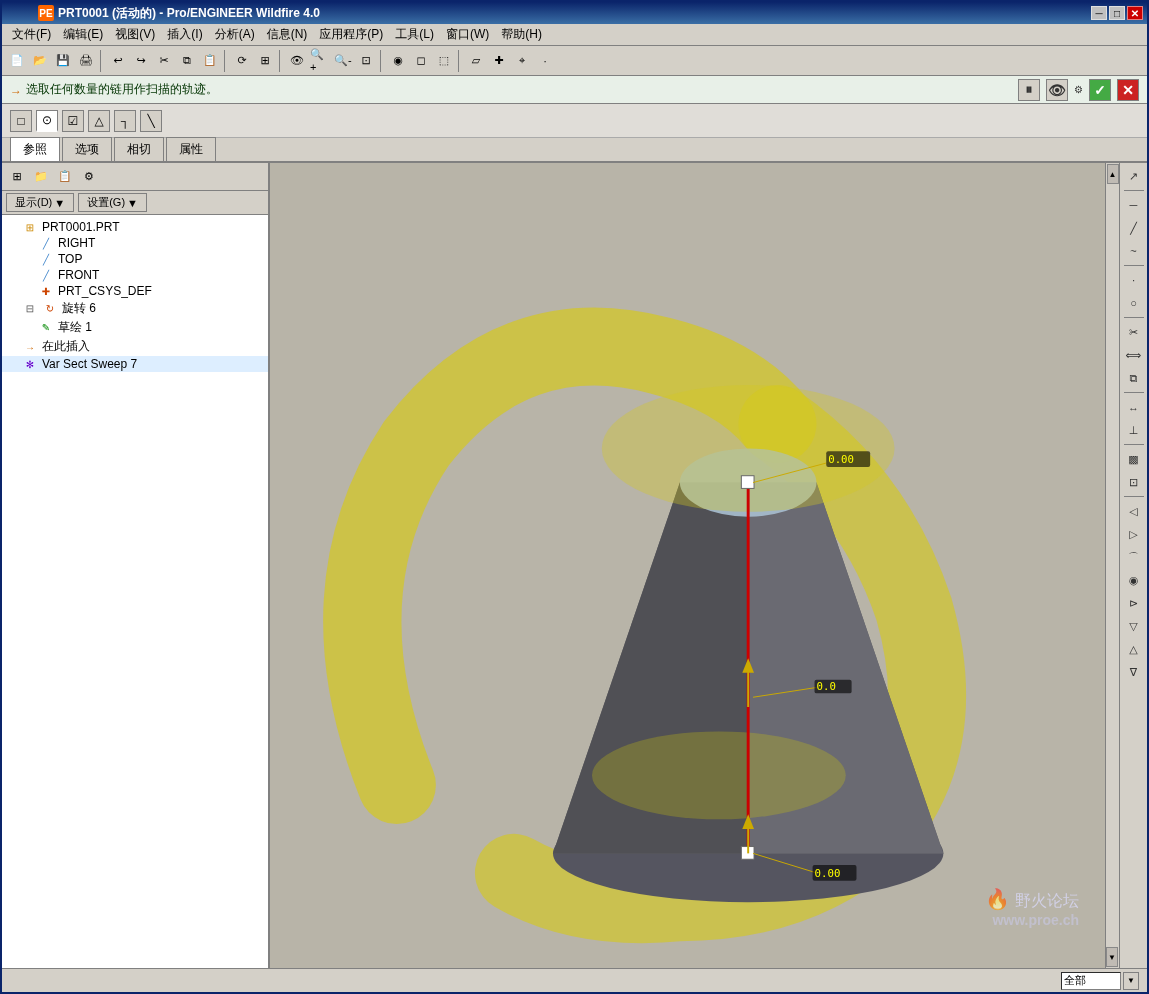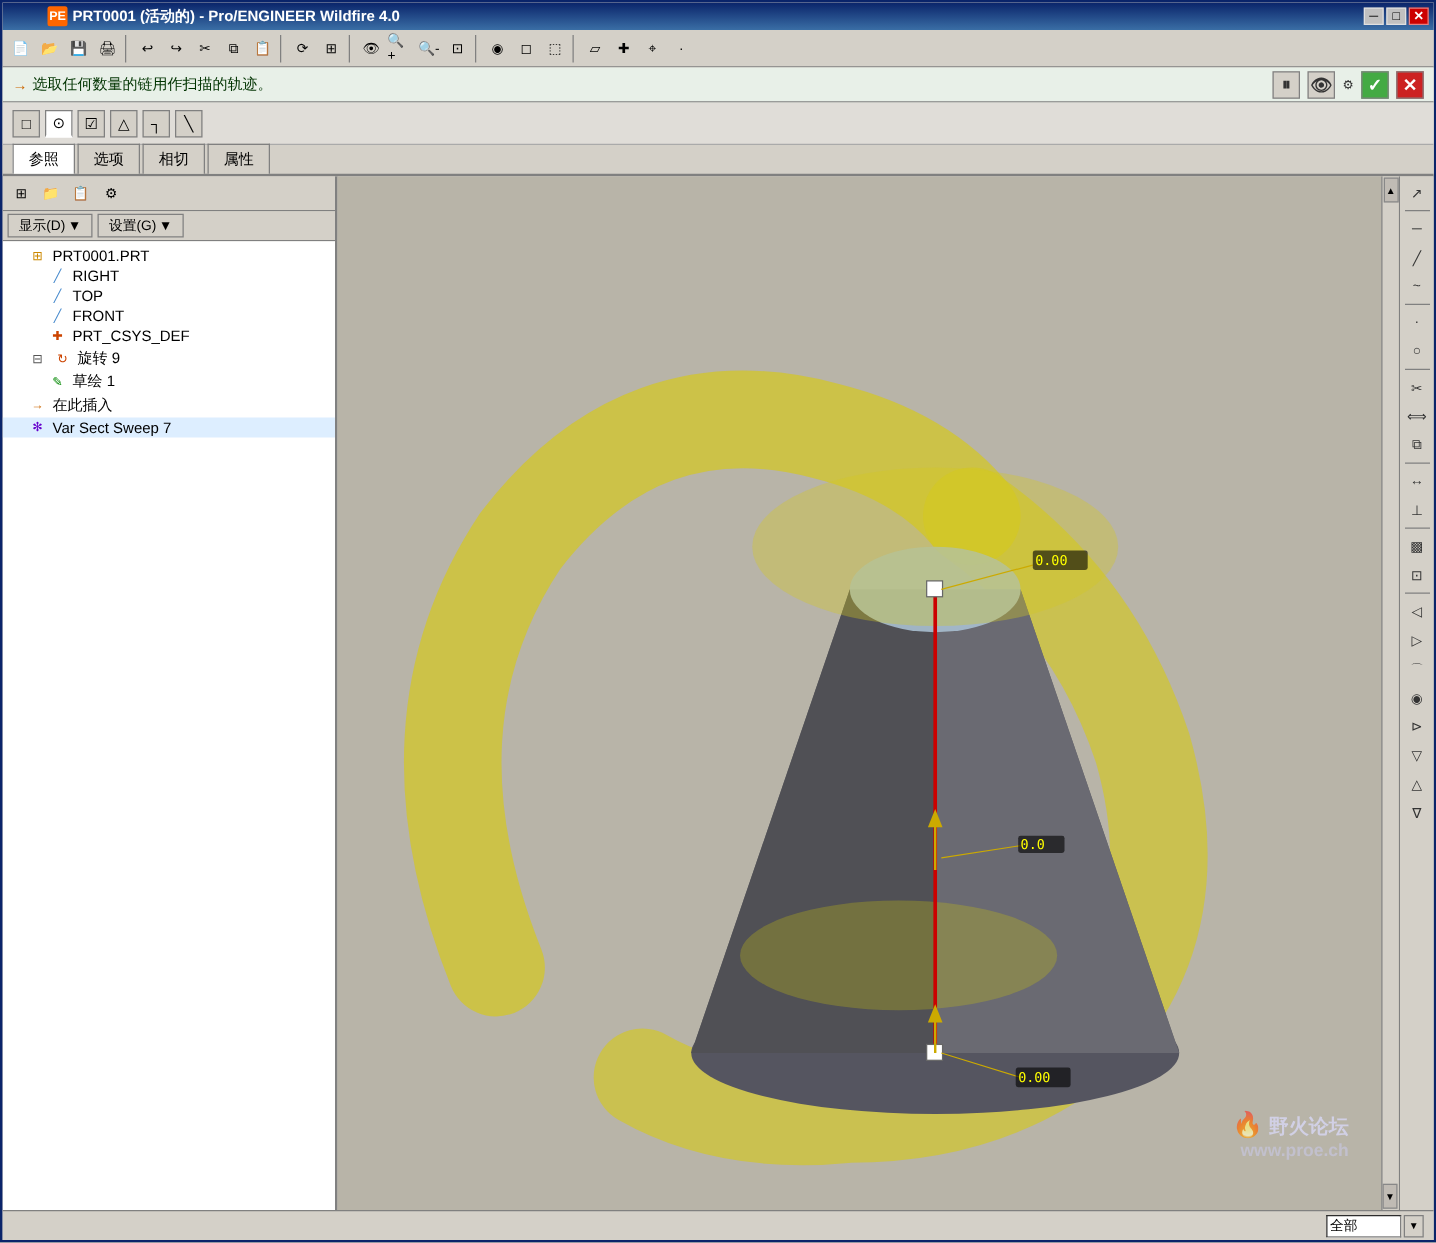--- a/index.html
+++ b/index.html
@@ -212,20 +212,32 @@
       <div class="title-icon">PE</div>
       <span>PRT0001 (活动的) - Pro/ENGINEER Wildfire 4.0</span>
     </div>
     <div class="win-buttons">
       <div class="win-btn">─</div>
       <div class="win-btn">□</div>
       <div class="win-btn close">✕</div>
     </div>
   </div>
 
+  <div id="menu-bar">
+      <div class="menu-item">文件(F)</div>
+      <div class="menu-item">编辑(E)</div>
+      <div class="menu-item">视图(V)</div>
+      <div class="menu-item">插入(I)</div>
+      <div class="menu-item">分析(A)</div>
+      <div class="menu-item">信息(N)</div>
+      <div class="menu-item">应用程序(P)</div>
+      <div class="menu-item">工具(L)</div>
+      <div class="menu-item">窗口(W)</div>
+      <div class="menu-item">帮助(H)</div>
+    </div>
 
   <div id="toolbar">
     <div class="tb-btn">📄</div>
     <div class="tb-btn">📂</div>
     <div class="tb-btn">💾</div>
     <div class="tb-btn">🖨</div>
     <div class="tb-sep"></div>
     <div class="tb-btn">↩</div>
     <div class="tb-btn">↪</div>
     <div class="tb-btn">✂</div>
@@ -337,21 +349,21 @@
           <span class="tree-indent"></span>
           <span class="tree-indent"></span>
           <span class="tree-icon" style="color:#cc4400;">✚</span>
           <span>PRT_CSYS_DEF</span>
         </div>
 
         <div class="tree-item">
           <span class="tree-indent"></span>
           <span class="tree-icon" style="color:#555;">⊟</span>
           <span class="tree-icon icon-revolve">↻</span>
-          <span>旋转 9</span>
+          <span>旋转 6</span>
         </div>
 
         <div class="tree-item">
           <span class="tree-indent"></span>
           <span class="tree-indent"></span>
           <span class="tree-icon icon-sketch">✎</span>
           <span>草绘 1</span>
         </div>
 
         <div class="tree-item">
@@ -410,21 +422,21 @@
         <rect x="558" y="492" width="38" height="14" fill="black" opacity="0.6" rx="2"></rect>
         <text x="560" y="503" fill="#ffff00" font-size="11" font-family="monospace">0.0</text>
 
         <line x1="495" y1="670" x2="560" y2="690" stroke="#ccaa00" stroke-width="1"></line>
         <rect x="556" y="682" width="45" height="16" fill="black" opacity="0.6" rx="2"></rect>
         <text x="558" y="694" fill="#ffff00" font-size="11" font-family="monospace">0.00</text>
       </svg>
 
       
       <div id="watermark">
-        <div style="font-size:16px; font-weight:bold; color:rgba(220,220,255,0.7);">
+        <div style="font-size:16px; font-weight:normal; color:rgba(220,220,255,0.7);">
           <span style="font-size:20px;">🔥</span>
           <span>野火论坛</span>
         </div>
         <div style="font-size:14px; color:rgba(200,200,230,0.6);">www.proe.ch</div>
       </div>
 
       
       <div id="right-scroll">
         <div style="width:12px; height:20px; background:#c0bbb4; border:1px solid #888; margin:1px auto; display:flex; align-items:center; justify-content:center; font-size:8px; cursor:pointer;">▲</div>
         <div style="width:12px; height:20px; background:#c0bbb4; border:1px solid #888; margin:1px auto; margin-top:auto; display:flex; align-items:center; justify-content:center; font-size:8px; cursor:pointer; position:absolute; bottom:0;">▼</div>

